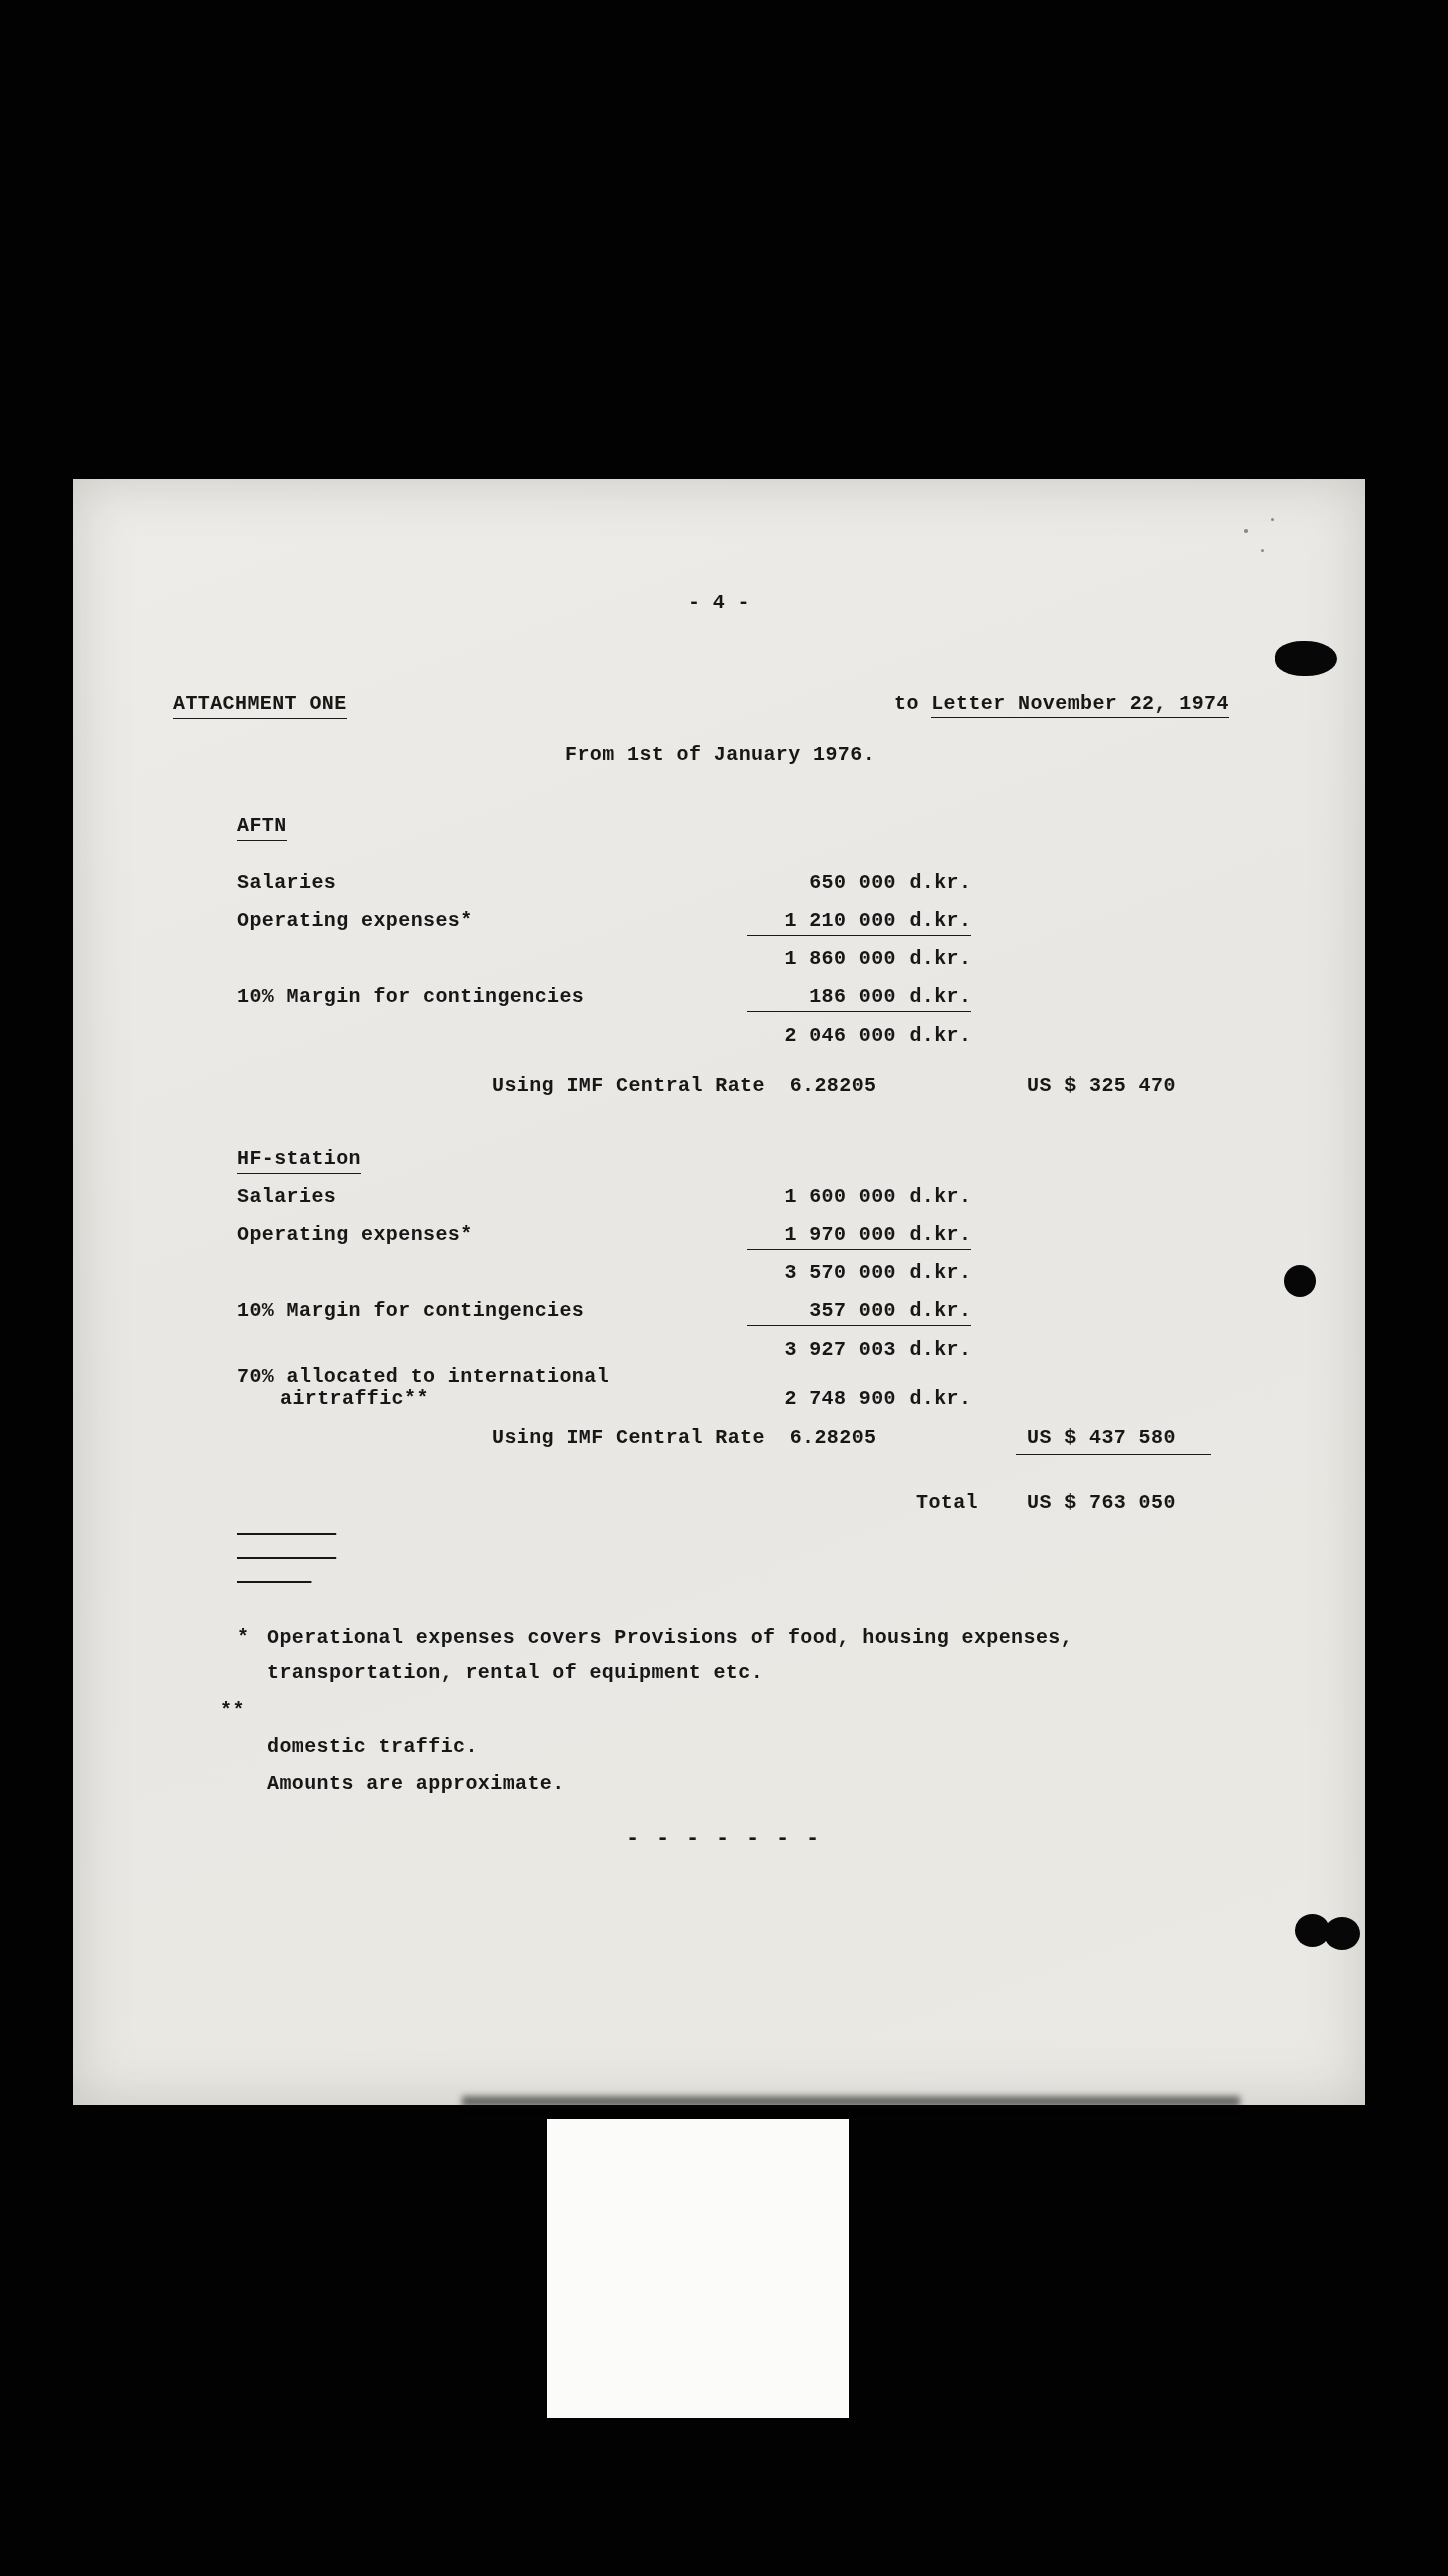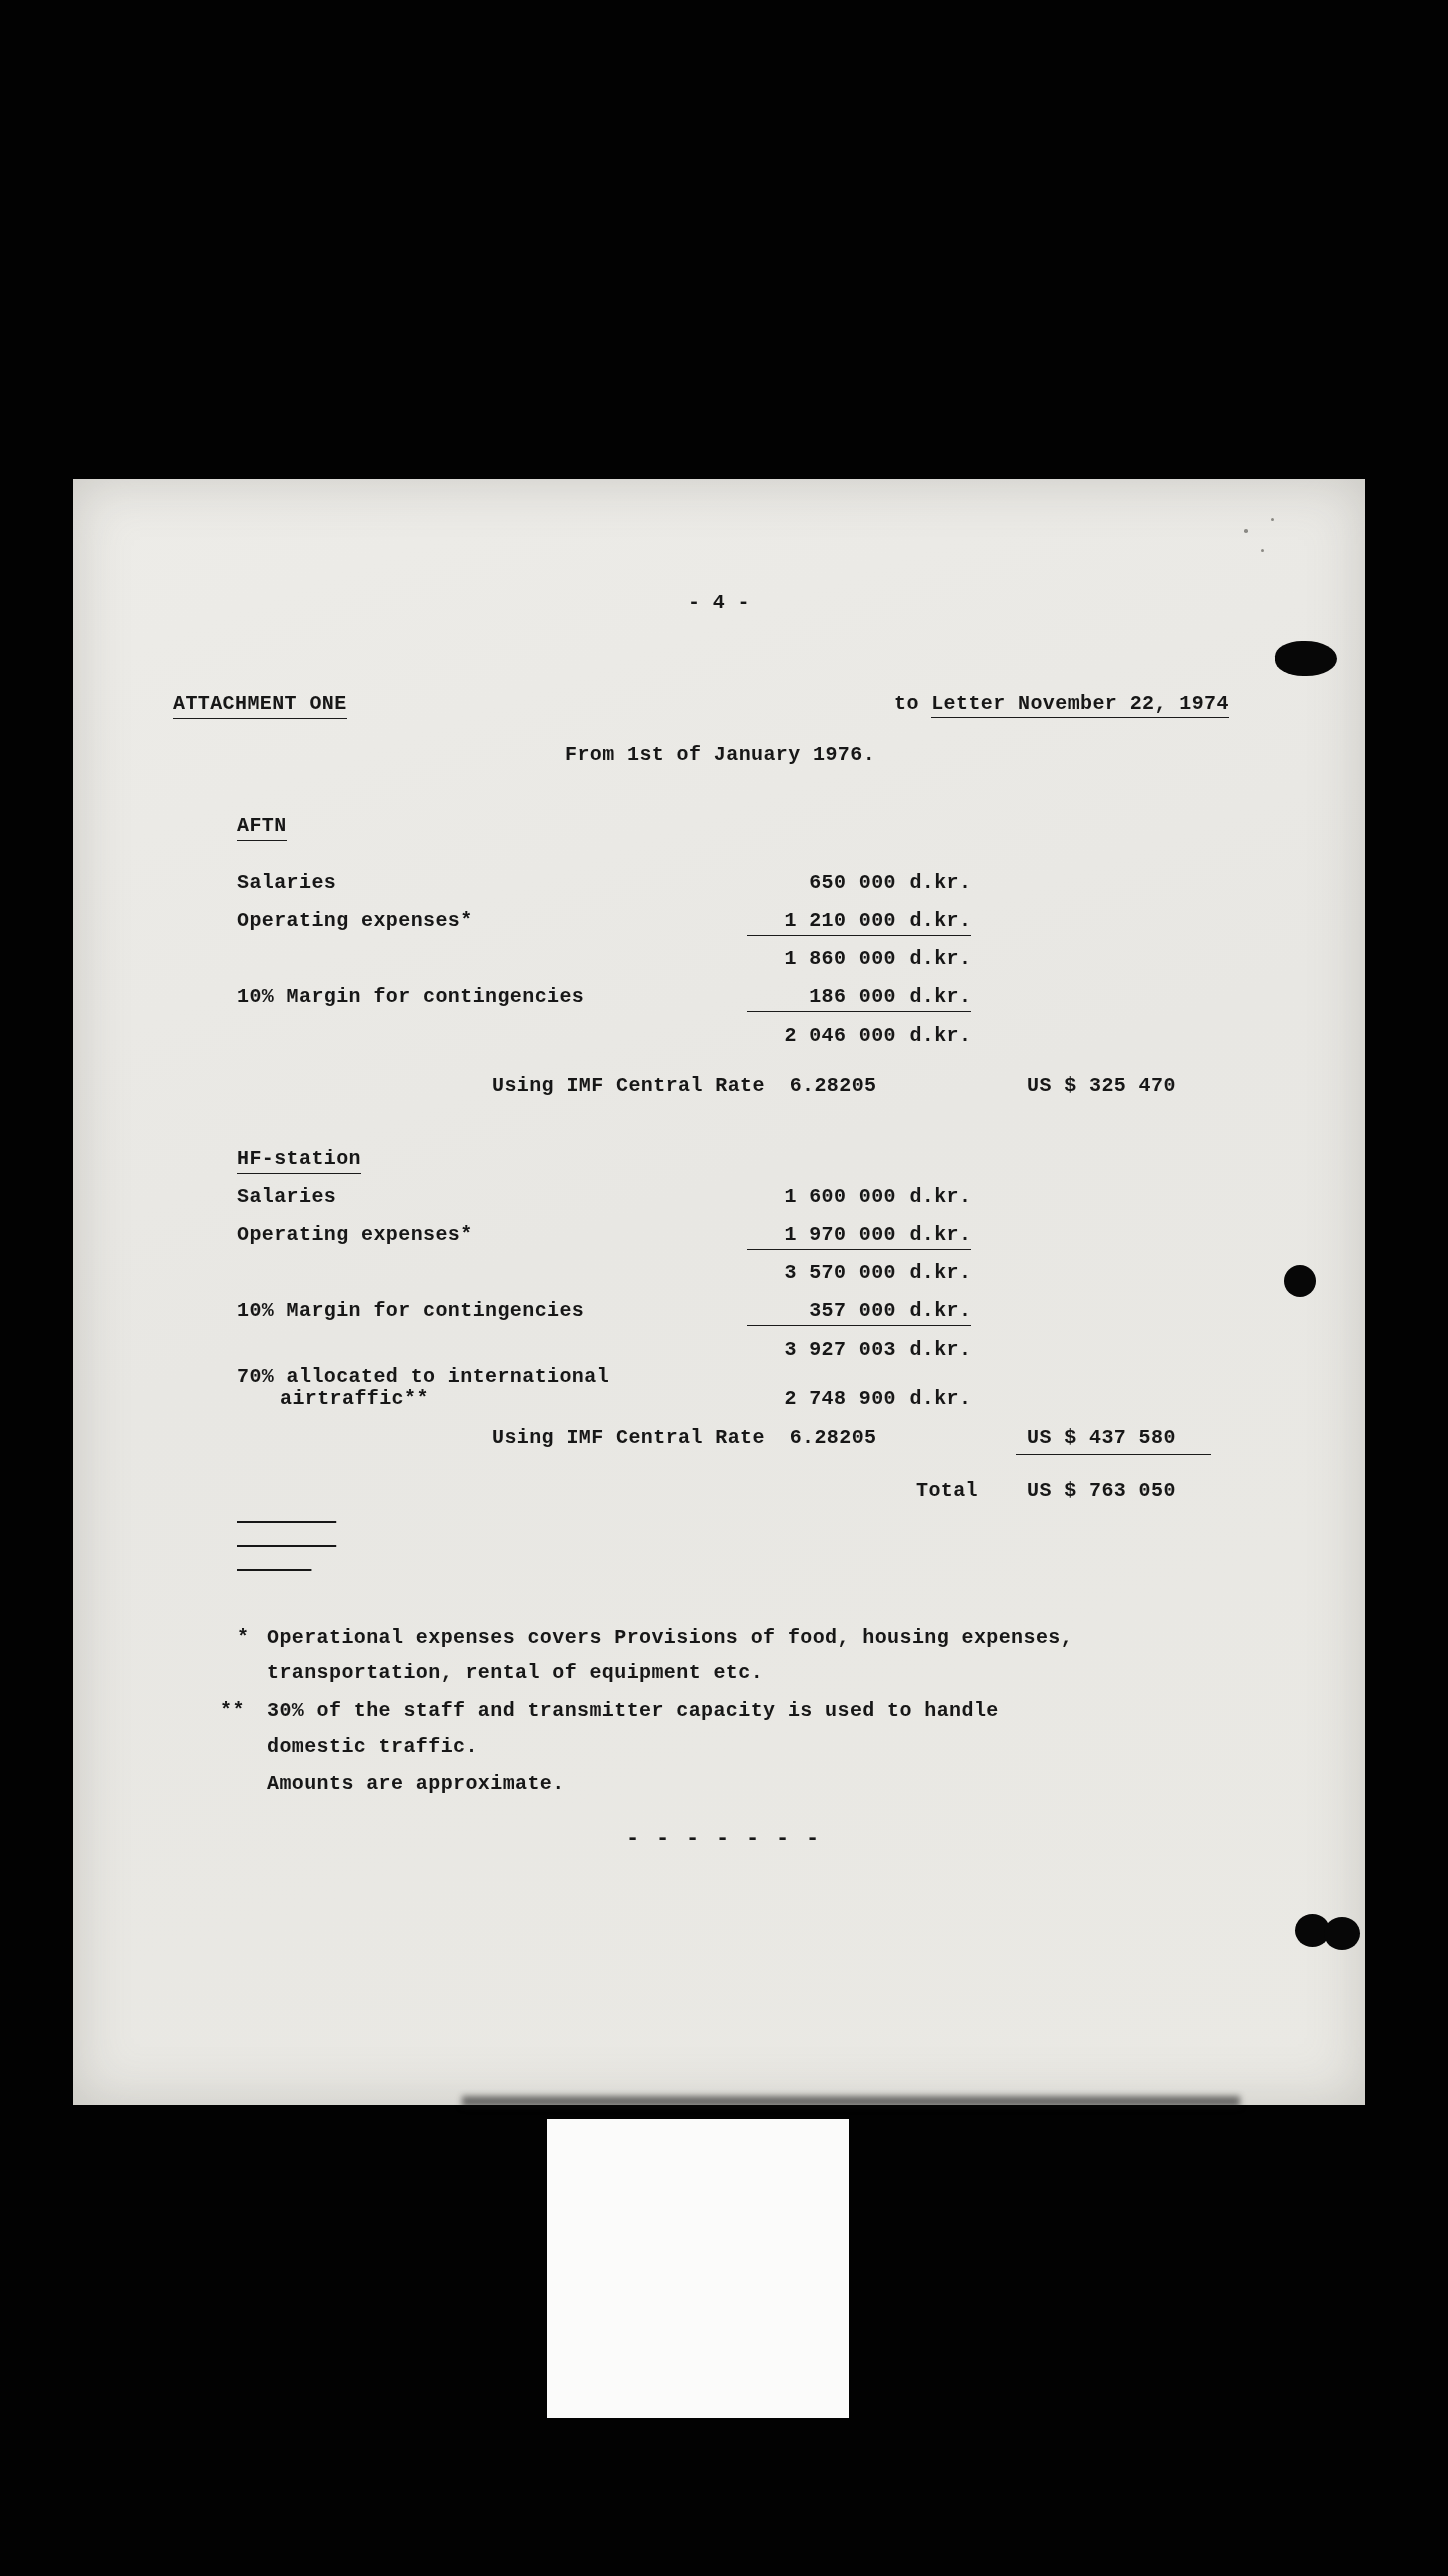--- a/index.html
+++ b/index.html
@@ -138,37 +138,36 @@
       <div class="brow" style="top:240px;">
         <span class="lbl2">airtraffic**</span>
         <span class="grp"><span class="amt">2 748 900</span><span class="unit">d.kr.</span></span>
       </div>
 
       <div class="brow" style="top:279px;">
         <span class="rate-lbl">Using IMF Central Rate  6.28205</span>
         <span class="rate-usd ul">US $ 437 580</span>
       </div>
 
-      <div class="brow" style="top:332px;text-decoration:underline;">
+      <div class="brow" style="top:344px;text-decoration:underline;">
         <span class="total-lbl">Total</span>
         <span class="rate-usd">US $ 763 050</span>
       </div>
     </div>
 
     <div class="sec" style="top:1147px;">
       <div class="fnrow" style="top:0;">
         <span class="fn-marker">*</span>
         <span class="fn-text">Operational expenses covers Provisions of food, housing expenses,</span>
       </div>
       <div class="fnrow" style="top:35px;">
         <span class="fn-text">transportation, rental of equipment etc.</span>
       </div>
       <div class="fnrow" style="top:73px;">
         <span class="fn-marker dbl">**</span>
-        <span class="fn-text">30% of the staff and transmitter capacity is used to handle</span>
       </div>
       <div class="fnrow" style="top:109px;">
         <span class="fn-text">domestic traffic.</span>
       </div>
       <div class="fnrow" style="top:146px;">
         <span class="fn-text">Amounts are approximate.</span>
       </div>
     </div>
 
     <div class="t separator" style="left:553px; top:1348px;">- - - - - - -</div>

